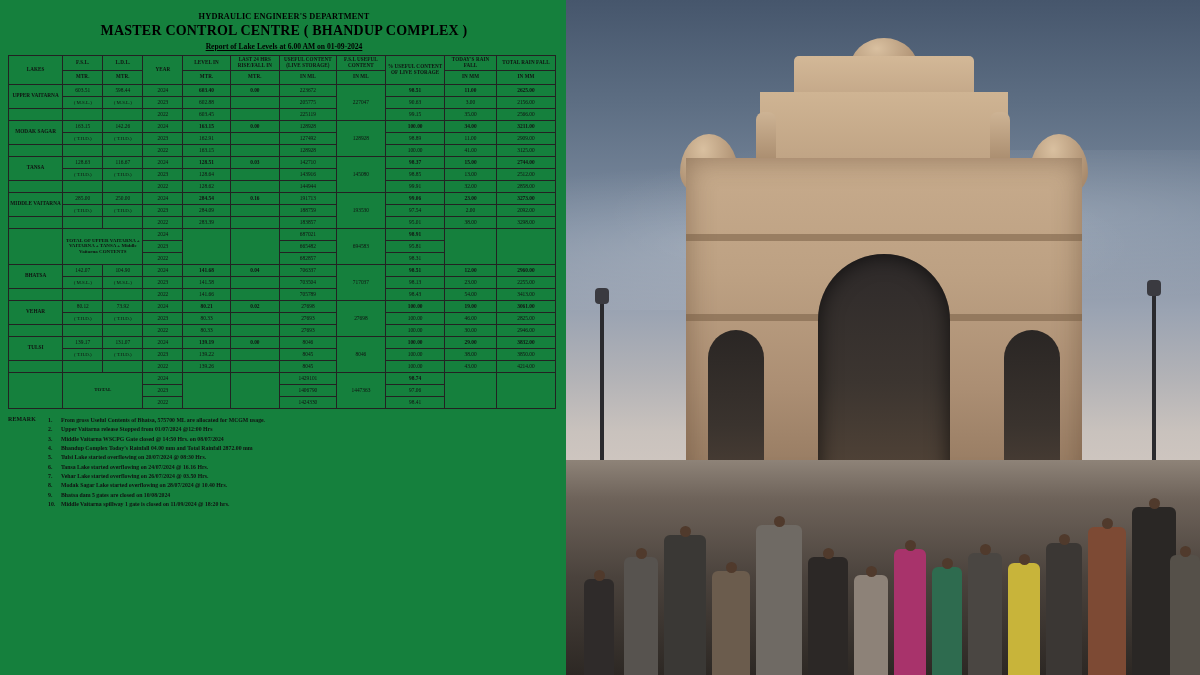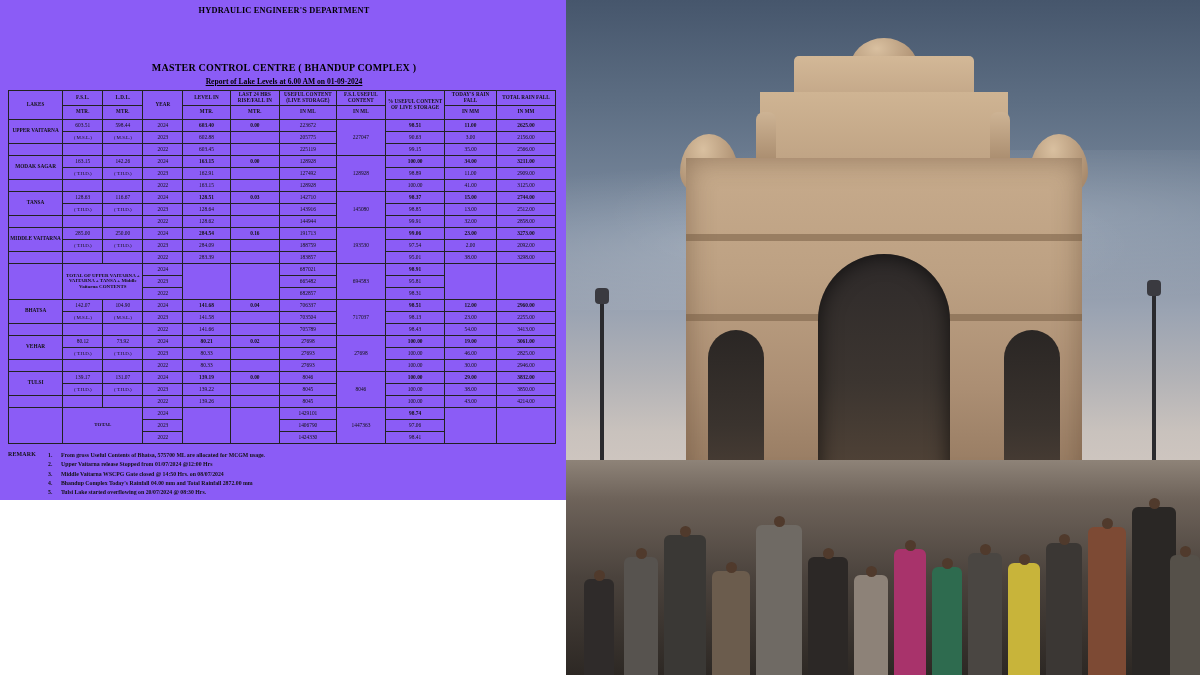--- a/index.html
+++ b/index.html
@@ -15,46 +15,45 @@
   }
   .page {
     position: relative;
     width: 1200px;
     height: 675px;
     display: flex;
   }
   
   .report-pane {
     width: 566px;
-    height: 500px;
-    background: #8b5cf6;
+    height: 675px;
+    background: #15803d;
     position: relative;
     overflow: hidden;
     box-sizing: border-box;
-    padding: 6px 8px 4px 8px;
+    padding: 12px 8px 4px 8px;
   }
   .report-inner {
     transform-origin: top left;
     width: 552px;
   }
   .rpt-head {
     text-align: center;
     line-height: 1.25;
     margin-bottom: 4px;
   }
   .rpt-head .l1 {
     font-size: 8.3px;
     font-weight: bold;
     letter-spacing: .2px;
   }
   .rpt-head .l2 {
-    font-size: 10px;
+    font-size: 14px;
     font-weight: bold;
     letter-spacing: .2px;
-    margin-top: 46px;
   }
   .rpt-head .l3 {
     font-size: 7.6px;
     font-weight: bold;
     text-decoration: underline;
     margin-top: 2px;
   }
   table.lakes {
     width: 548px;
     border-collapse: collapse;

